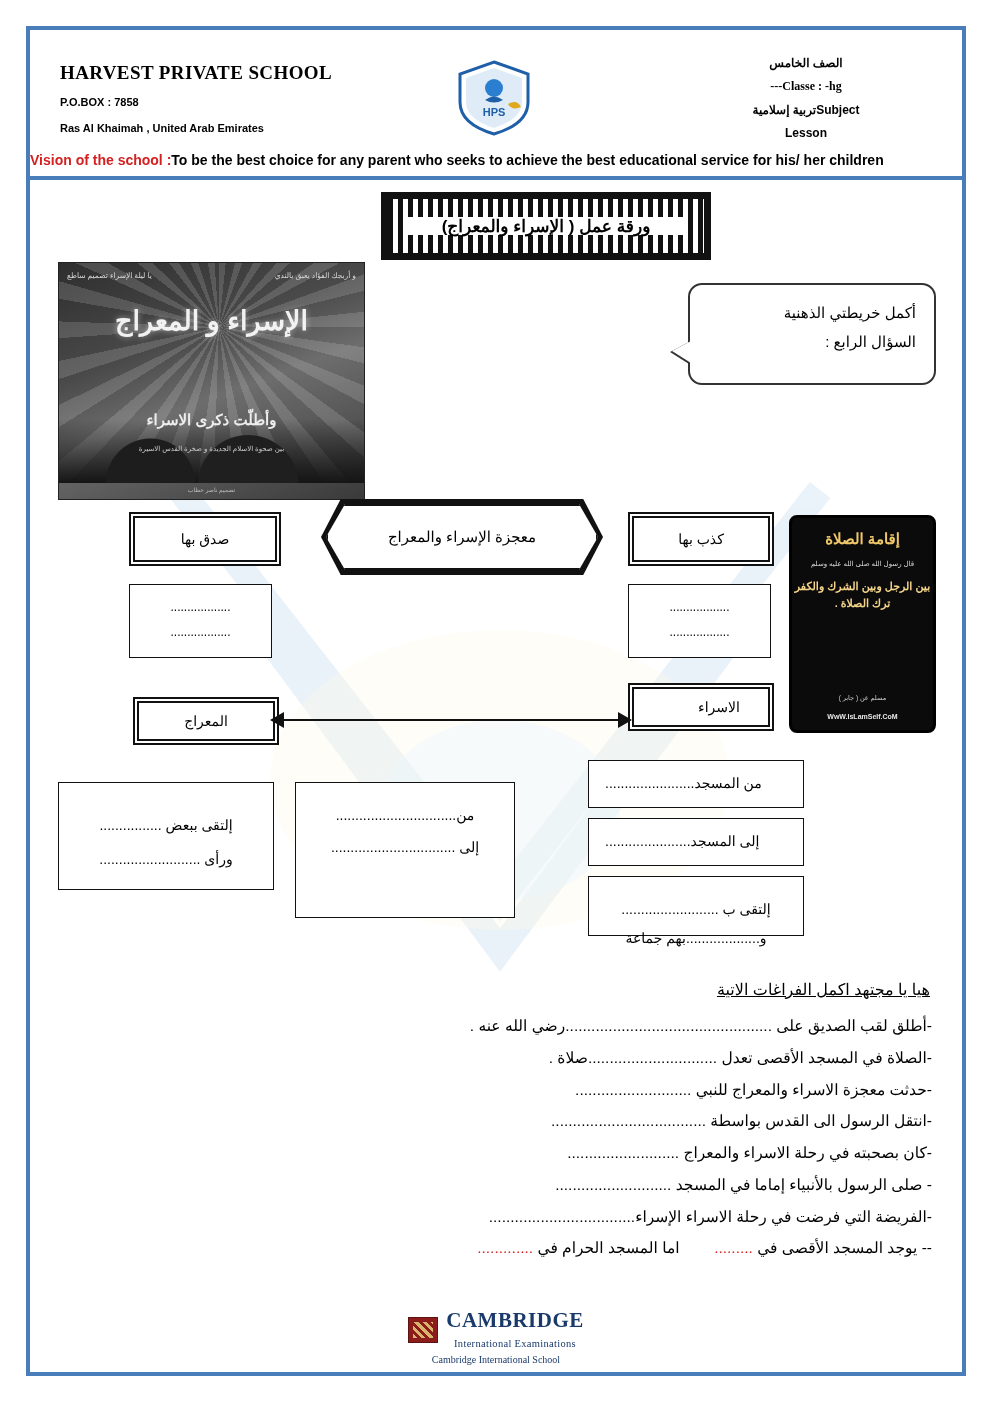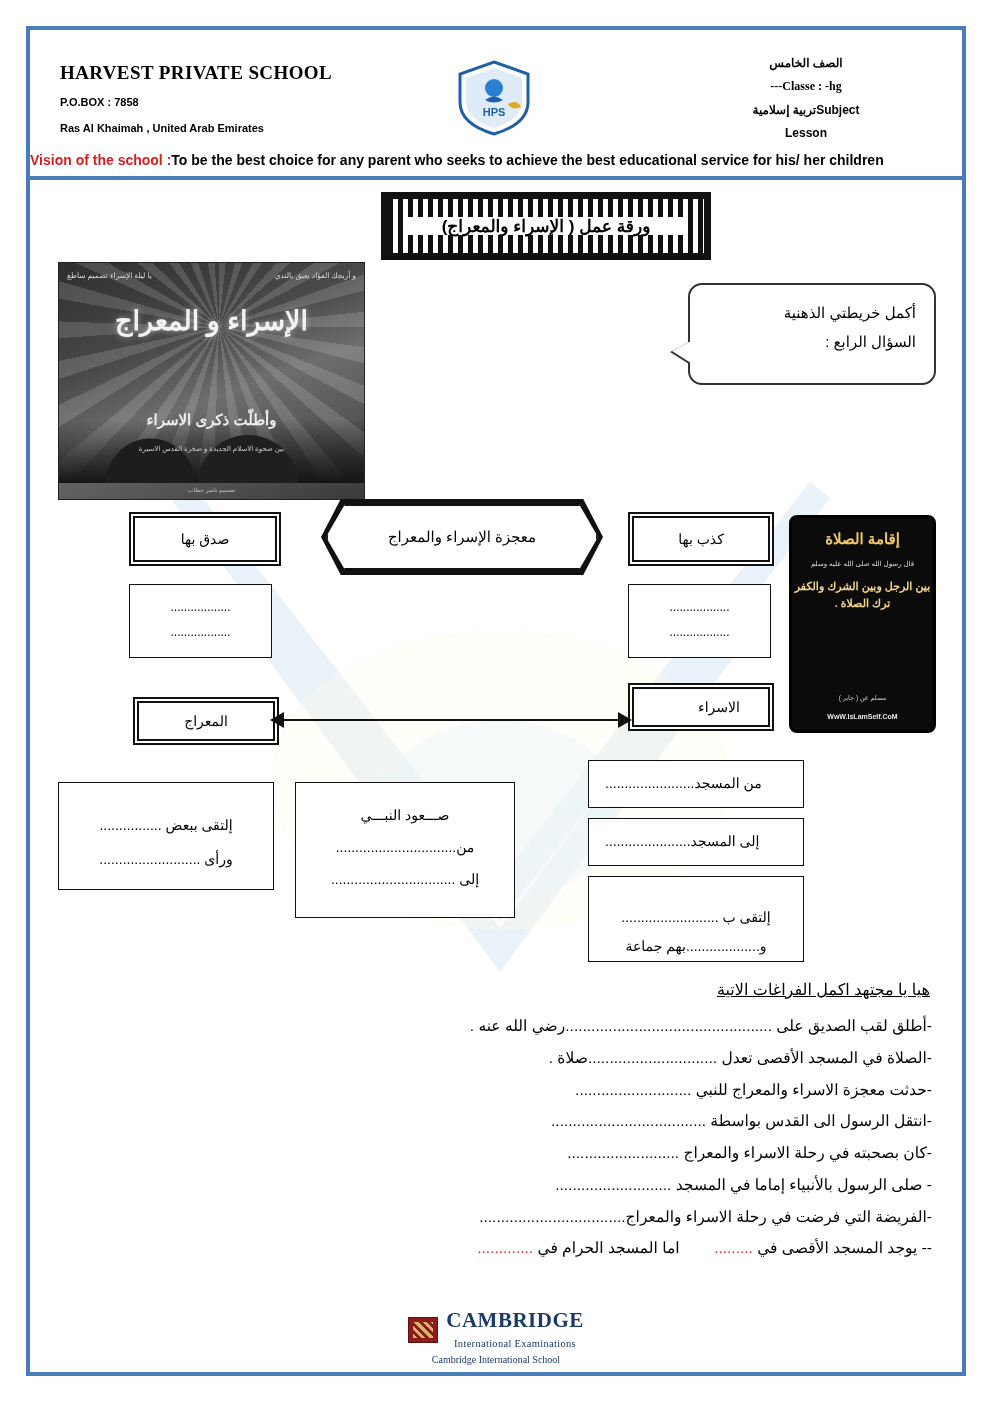--- a/index.html
+++ b/index.html
@@ -399,45 +399,44 @@
 <div class="poster2">
   <div class="p2title">إقامة الصلاة</div>
   <div class="p2body">قال رسول الله صلى الله عليه وسلم</div>
   <div class="p2big">بين الرجل وبين الشرك والكفر ترك الصلاة .</div>
   <div class="p2sig">مسلم عن ( جابر )</div>
   <div class="p2site">WwW.IsLamSeIf.CoM</div>
 </div>
 
 <div class="dots-box" style="left:588px; top:760px; width:216px; height:48px; display:flex; align-items:center; justify-content:flex-end; font-size:14px;">من المسجد.......................</div>
 <div class="dots-box" style="left:588px; top:818px; width:216px; height:48px; display:flex; align-items:center; justify-content:flex-end; font-size:14px;">إلى المسجد......................</div>
-<div class="dots-box" style="left:588px; top:876px; width:216px; height:86px; font-size:14px; padding-top:26px;">
+<div class="dots-box" style="left:588px; top:876px; width:216px; height:60px; font-size:14px; padding-top:18px;">
   <div>إلتقى ب .........................</div>
   <div>و...................بهم جماعة</div>
 </div>
 
 <div class="dots-box" style="left:295px; top:782px; width:220px; height:136px; font-size:14px; padding-top:16px; line-height:2.3;">
-  <div>صـــعود النبـــي</div>
   <div>من...............................</div>
   <div>إلى ................................</div>
 </div>
 
 <div class="dots-box" style="left:58px; top:782px; width:216px; height:108px; font-size:14px; padding-top:26px; line-height:2.4;">
   <div>إلتقى ببعض ................</div>
   <div>ورأى ..........................</div>
 </div>
 
 <div class="fill-head">هيا يا مجتهد اكمل الفراغات الاتية</div>
 <div class="fill-list">
   <div>-أطلق لقب الصديق على ................................................رضي الله عنه .</div>
   <div>-الصلاة في المسجد الأقصى تعدل ..............................صلاة .</div>
   <div>-حدثت معجزة الاسراء والمعراج للنبي ...........................</div>
   <div>-انتقل الرسول الى القدس بواسطة ....................................</div>
   <div>-كان بصحبته في رحلة الاسراء والمعراج ..........................</div>
   <div>- صلى الرسول بالأنبياء إماما في المسجد ...........................</div>
-  <div>-الفريضة التي فرضت في رحلة الاسراء والمعراج..................................</div>
+  <div>-الفريضة التي فرضت في رحلة الاسراء الإسراء..................................</div>
   <div>
     <span>-- يوجد المسجد الأقصى في</span>
     <span class="red">.........</span>
     <span style="display:inline-block;width:26px"></span>
     <span>اما المسجد الحرام في</span>
     <span class="red">.............</span>
   </div>
 </div>
 
 <div class="footer">

